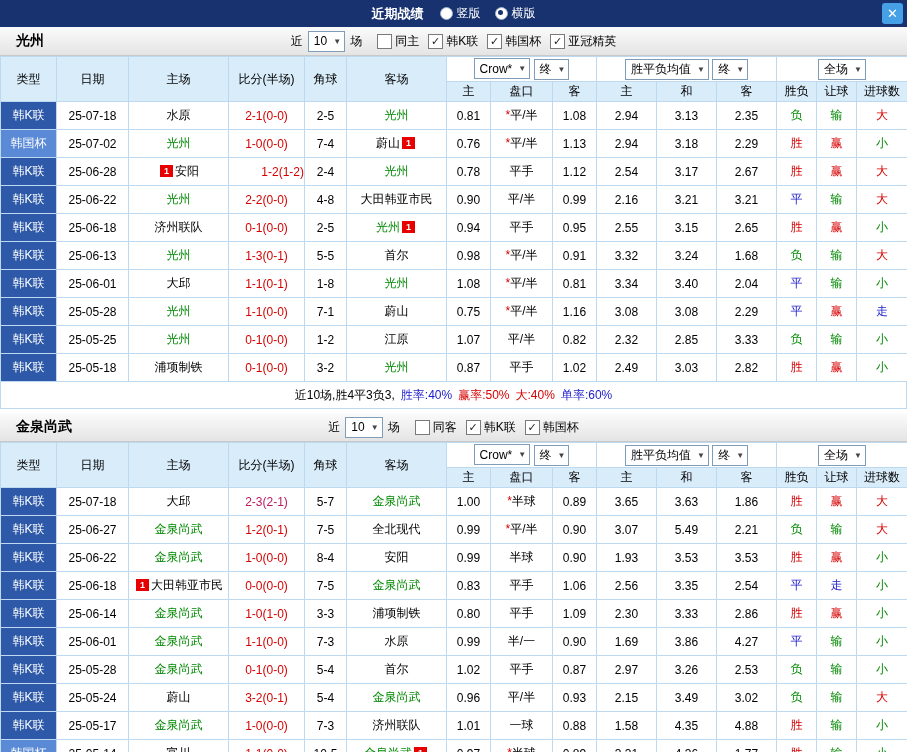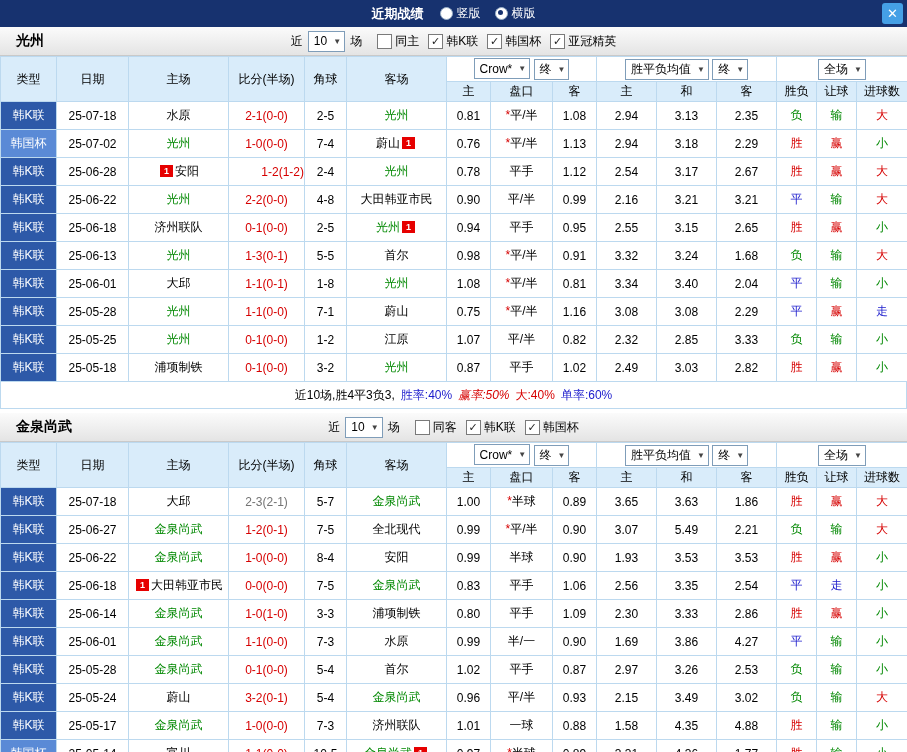--- a/index.html
+++ b/index.html
@@ -345,21 +345,21 @@
             <td>2.82</td>
             <td style="color: rgb(214, 0, 0);">胜</td>
             <td style="color: rgb(214, 0, 0);">赢</td>
             <td style="color: rgb(0, 136, 0);">小</td>
           </tr>
         </tbody>
     </table>
     <div class="summary">
         <span style="color: rgb(0, 0, 0);">近10场,胜4平3负3,</span>
         <span style="color: rgb(27, 27, 204); text-align: right;">胜率:40%</span>
-        <span style="color: rgb(214, 0, 0); font-style: italic;">赢率:50%</span>
+        <span style="color: rgb(214, 0, 0);">赢率:50%</span>
         <span style="color: rgb(214, 0, 0);">大:40%</span>
         <span style="color: rgb(27, 27, 204);">单率:60%</span>
       </div>
   </div>
 
   <div class="section section2">
     <div class="teambar">
       <span class="team-name">金泉尚武</span>
       <span class="filterbar">
         <span>近</span>
@@ -447,21 +447,21 @@
           <th>胜负</th>
           <th>让球</th>
           <th>进球数</th>
         </tr>
       </thead>
       <tbody>
           <tr>
             <td class="league" style="background: rgb(45, 89, 168);">韩K联</td>
             <td>25-07-18</td>
             <td><span>大邱</span></td>
-            <td style="color: #737373;">2-3(2-1)</td>
+            <td style="color: #be185d;">2-3(2-1)</td>
             <td>5-7</td>
             <td><span style="color: rgb(0, 136, 0);">金泉尚武</span></td>
             <td>1.00</td>
             <td><span style="color: rgb(214, 0, 0);">*</span>半球</td>
             <td>0.89</td>
             <td>3.65</td>
             <td>3.63</td>
             <td>1.86</td>
             <td style="color: rgb(214, 0, 0);">胜</td>
             <td style="color: rgb(214, 0, 0);">赢</td>

